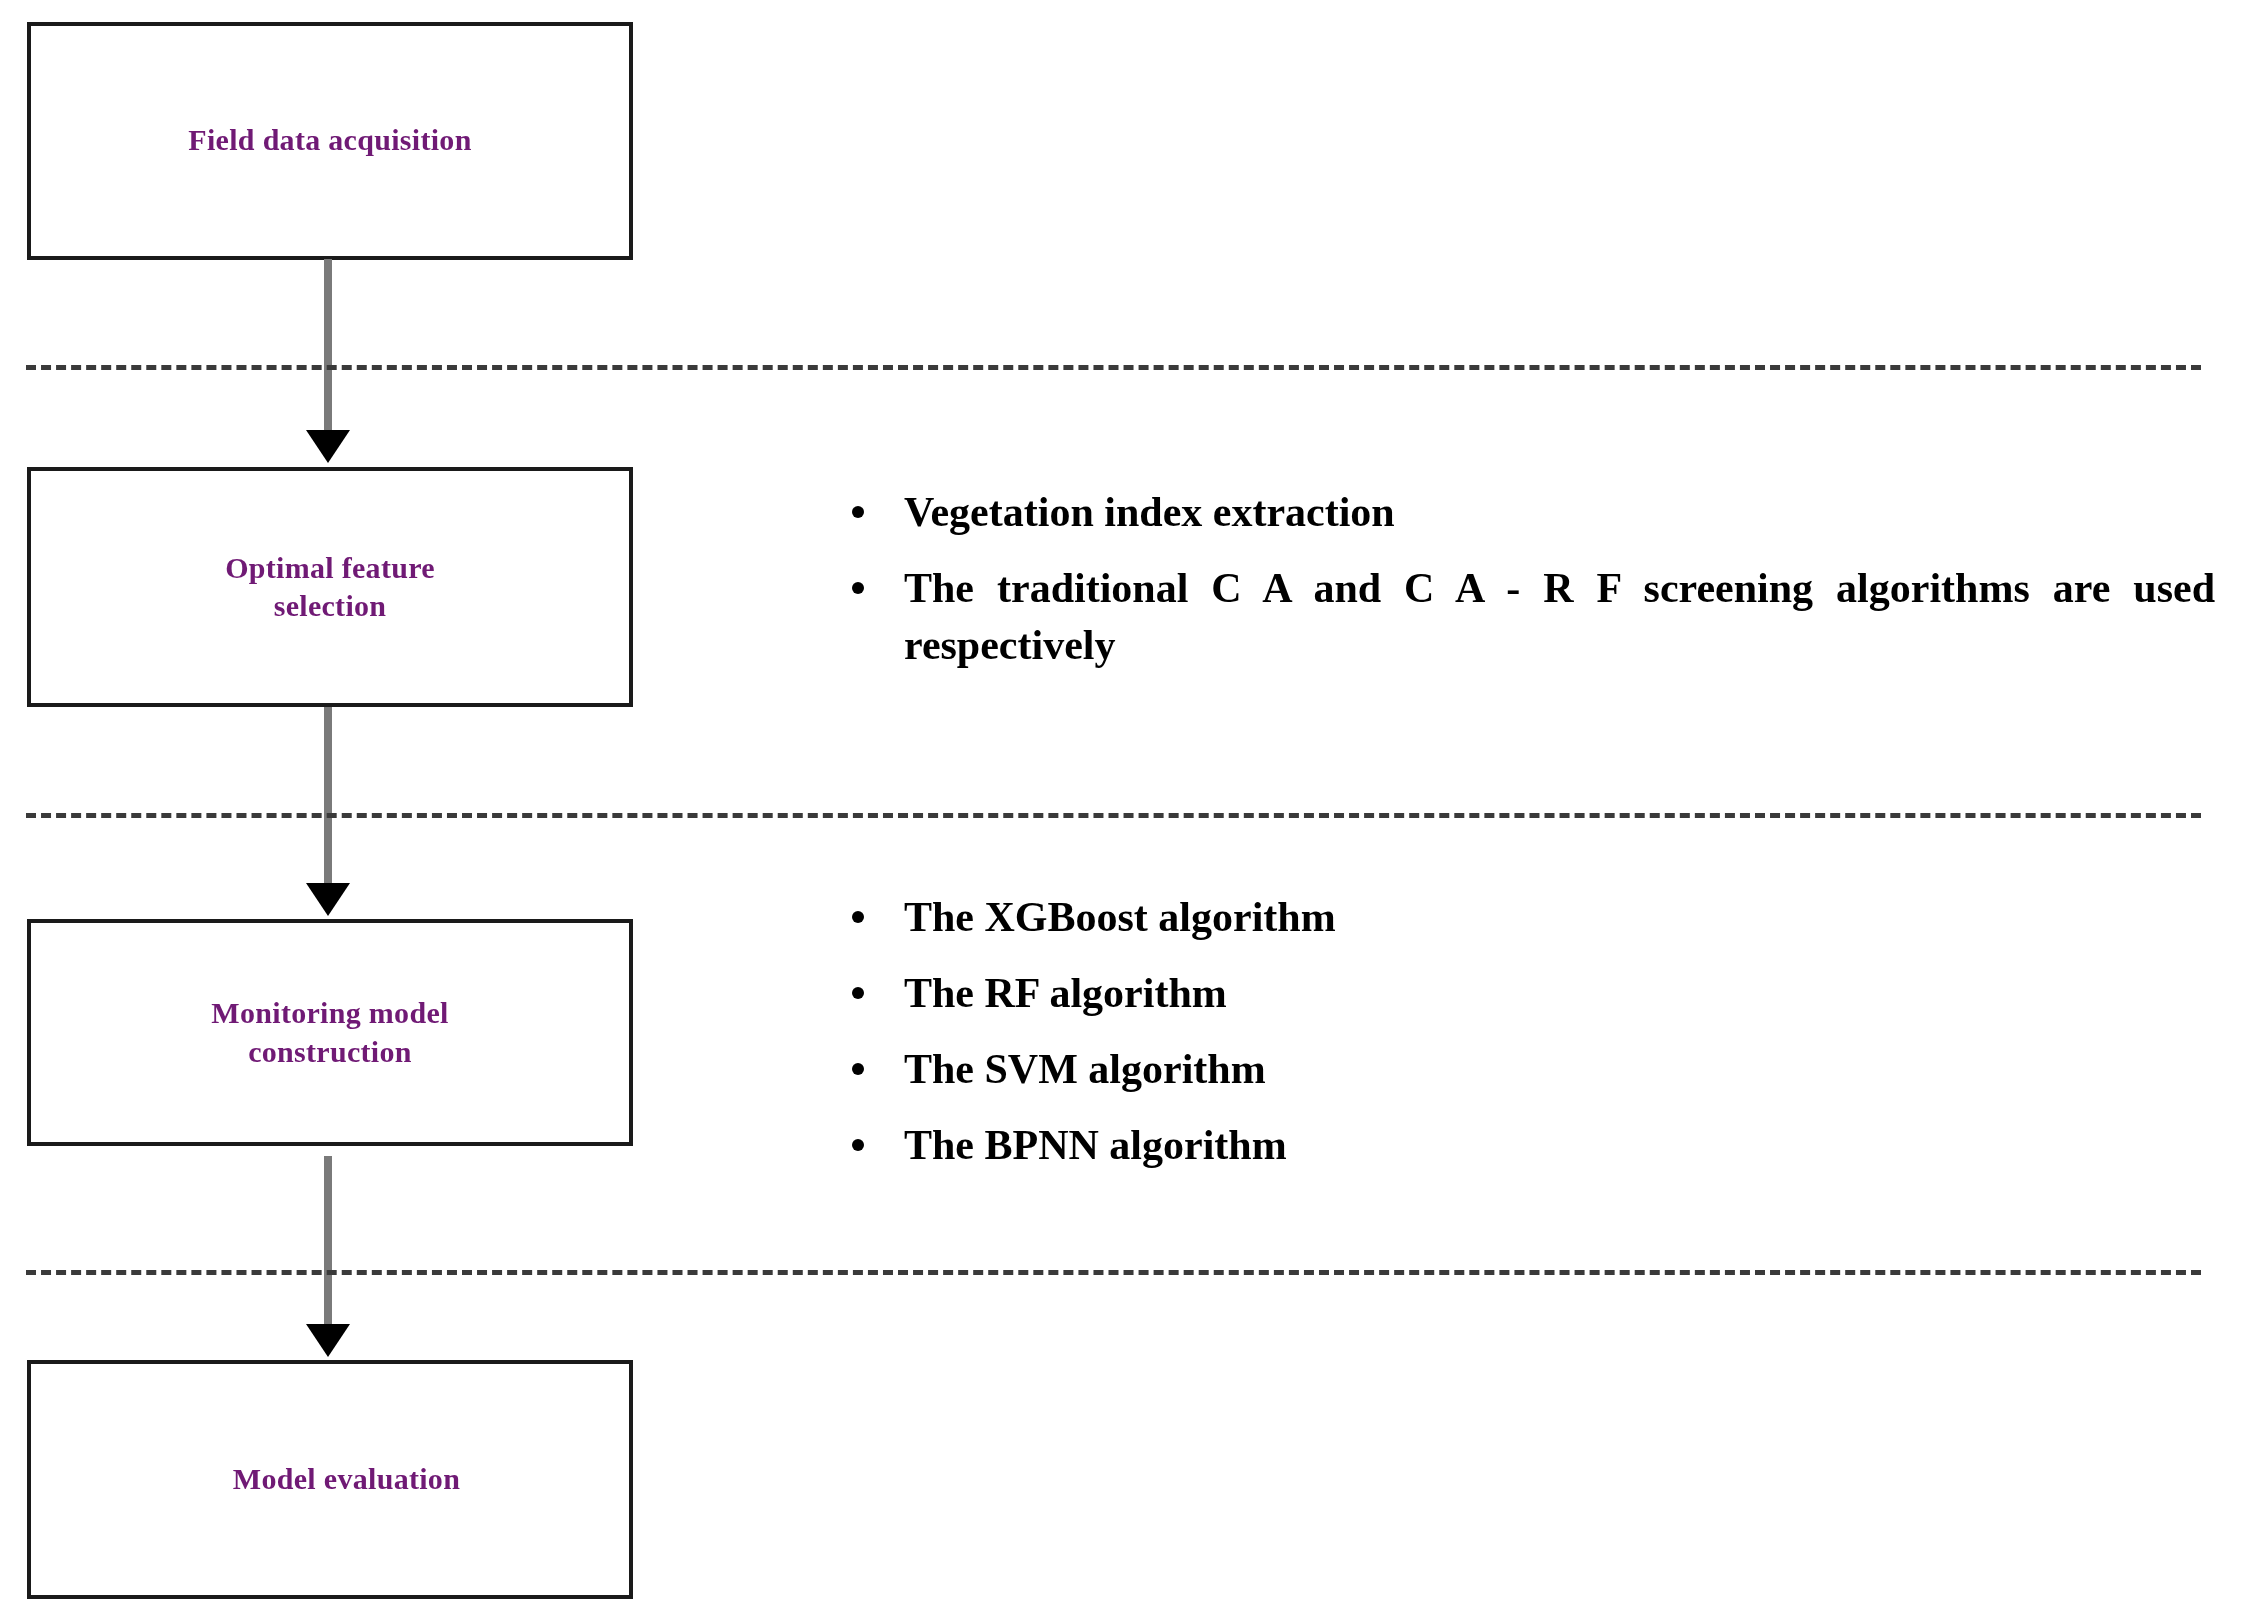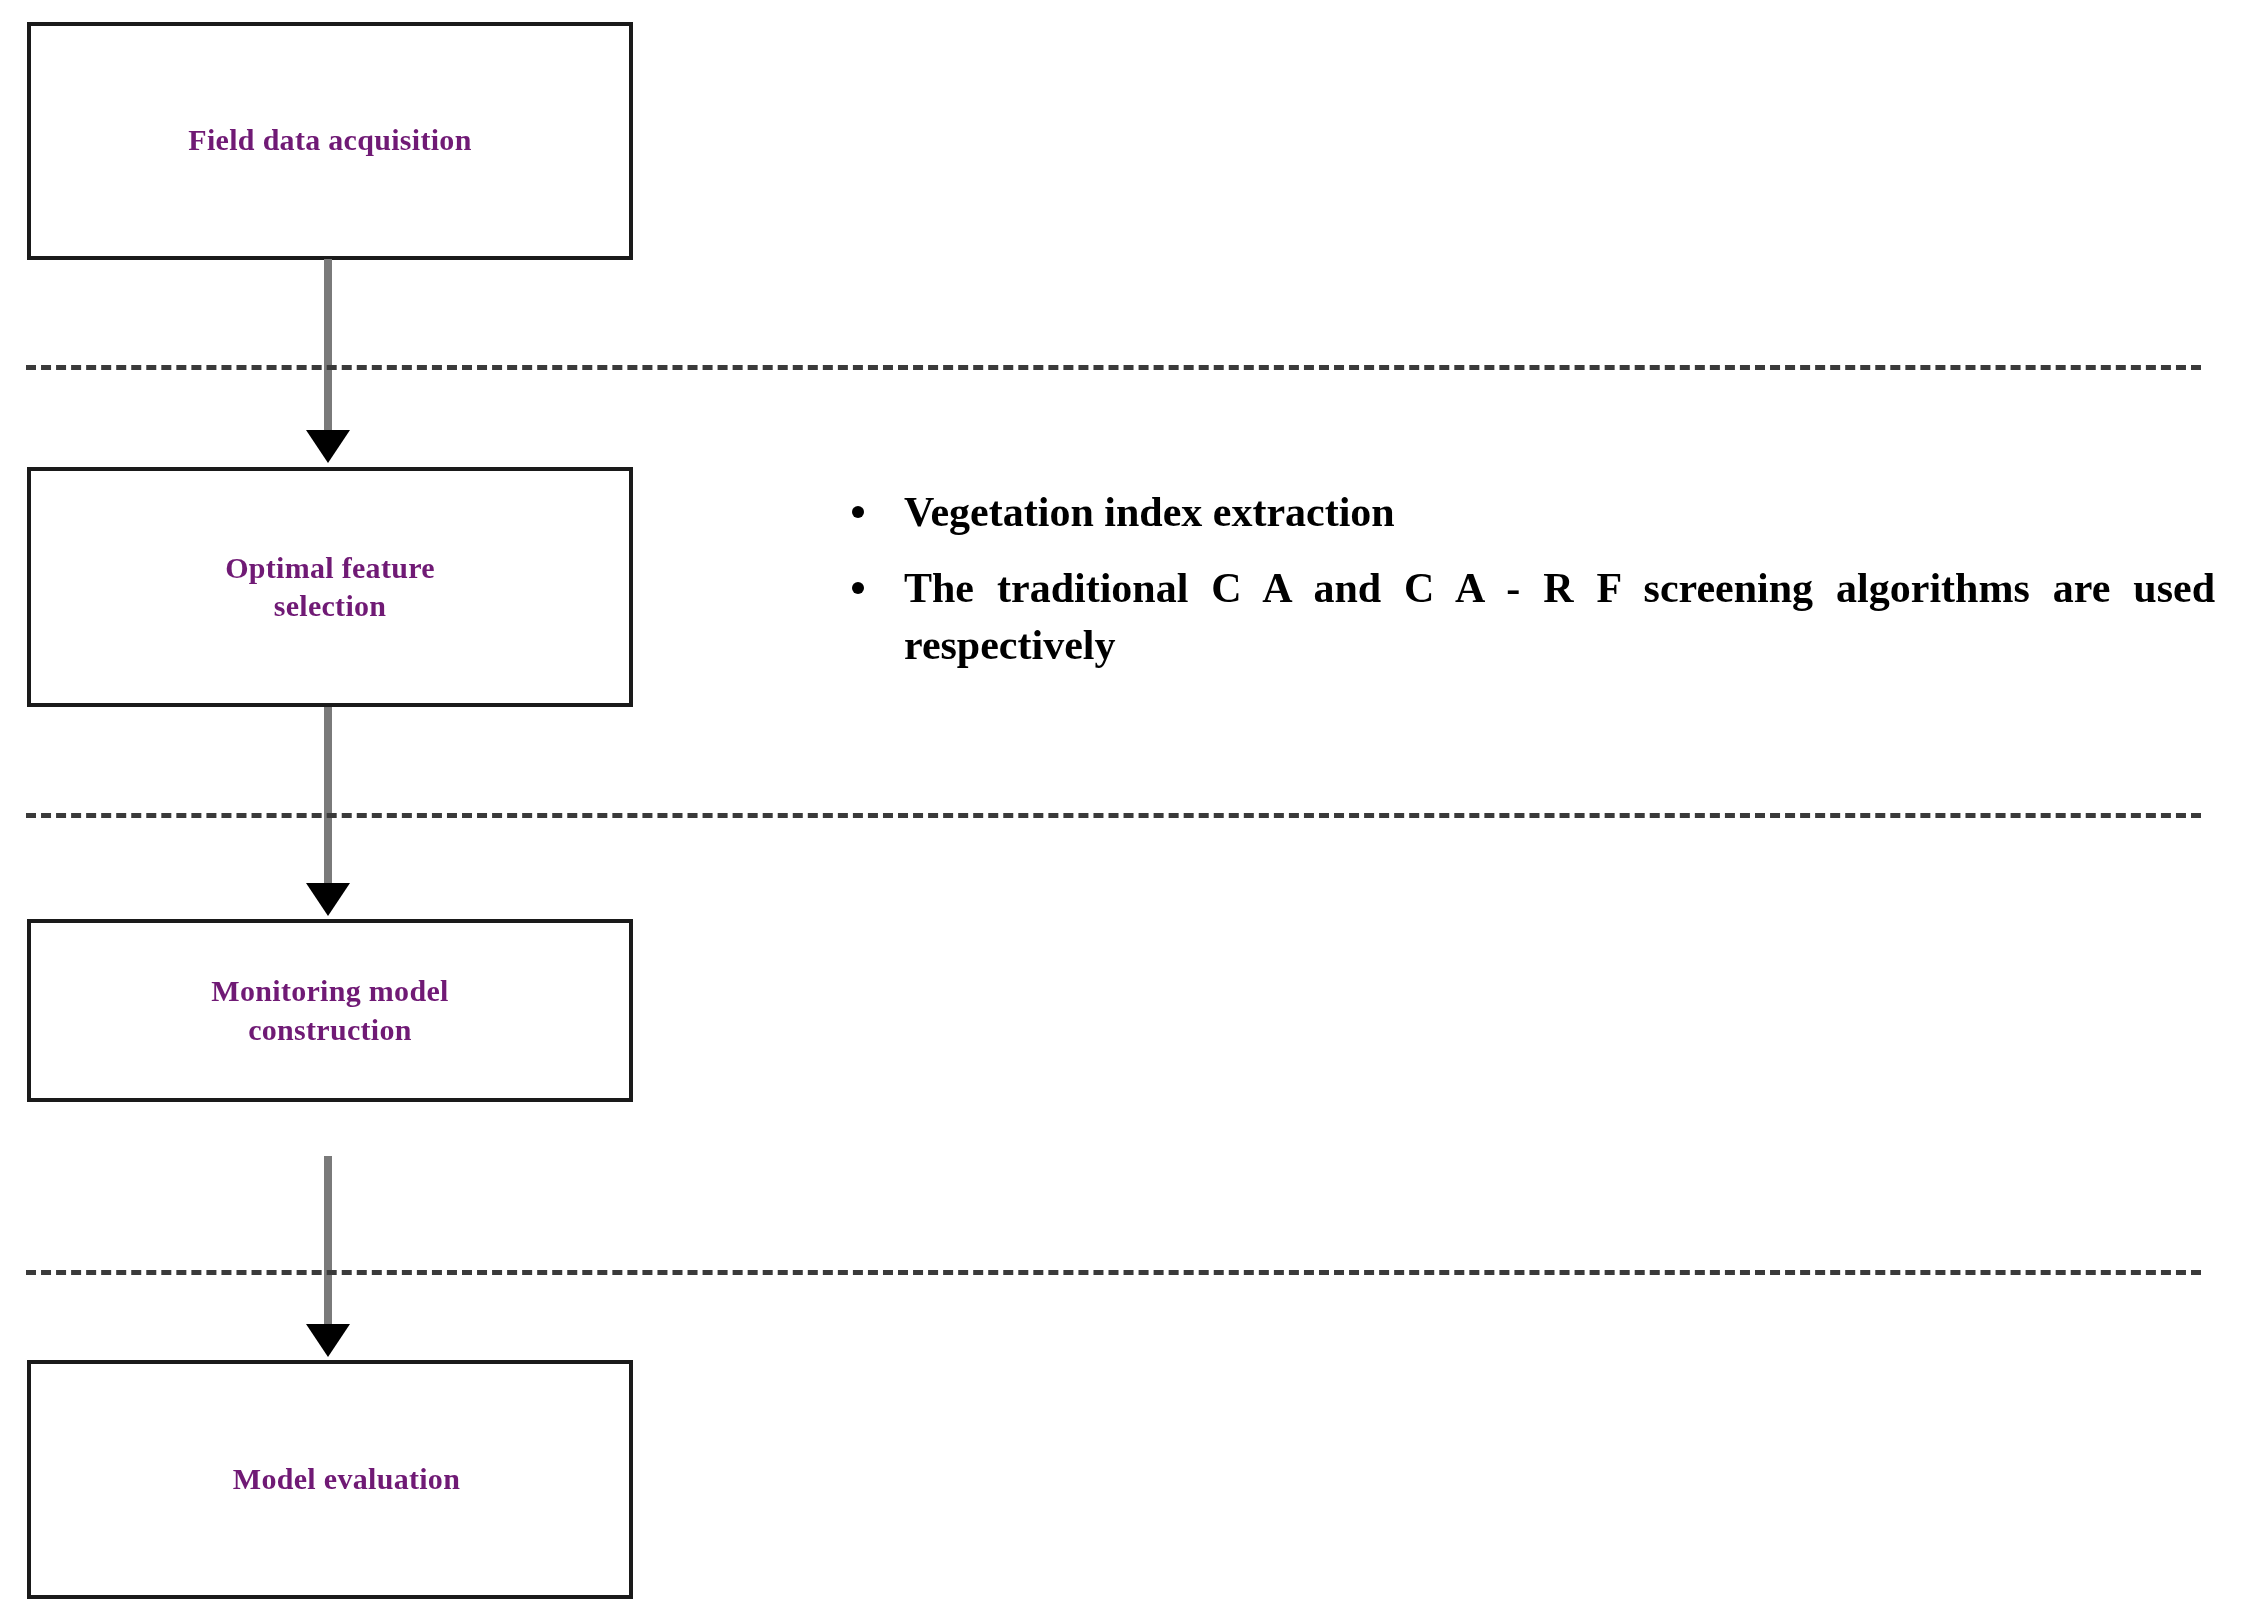--- a/index.html
+++ b/index.html
@@ -32,21 +32,21 @@
     font-size: 30px;
     line-height: 1.28;
     color: #701a75;
     letter-spacing: 0.3px;
     padding: 0 13.6px;
     white-space: pre-line;
   }
 
   .box-1 { left: 27px;  top: 21.5px;   width: 606px; height: 238px; }
   .box-2 { left: 27px;  top: 467px;  width: 606px; height: 240px; }
-  .box-3 { left: 27px;  top: 919px; width: 606px; height: 183px; }
+  .box-3 { left: 27px;  top: 919px; width: 606px; height: 227px; }
   .box-4 { left: 27px;  top: 1360px; width: 606px; height: 239px; padding-left: 33px; }
 
   
   .connector {
     position: absolute;
     left: 324px;
     width: 8px;
     background: #7a7a7a;
   }
   .arrow-head {
@@ -161,16 +161,34 @@
     <div class="bullet-item">
       <span class="bullet-dot"></span>
       <span class="bullet-text">Vegetation index extraction</span>
     </div>
     <div class="bullet-item justify">
       <span class="bullet-dot"></span>
       <span class="bullet-text">The traditional C A and C A - R F screening algorithms are used respectively</span>
     </div>
   </div>
 
+  <div class="bullet-group grp-3">
+    <div class="bullet-item">
+      <span class="bullet-dot"></span>
+      <span class="bullet-text">The XGBoost algorithm</span>
+    </div>
+    <div class="bullet-item">
+      <span class="bullet-dot"></span>
+      <span class="bullet-text">The RF algorithm</span>
+    </div>
+    <div class="bullet-item">
+      <span class="bullet-dot"></span>
+      <span class="bullet-text">The SVM algorithm</span>
+    </div>
+    <div class="bullet-item">
+      <span class="bullet-dot"></span>
+      <span class="bullet-text">The BPNN algorithm</span>
+    </div>
+  </div>
 
 
 </div>
 
 
 </body></html>

